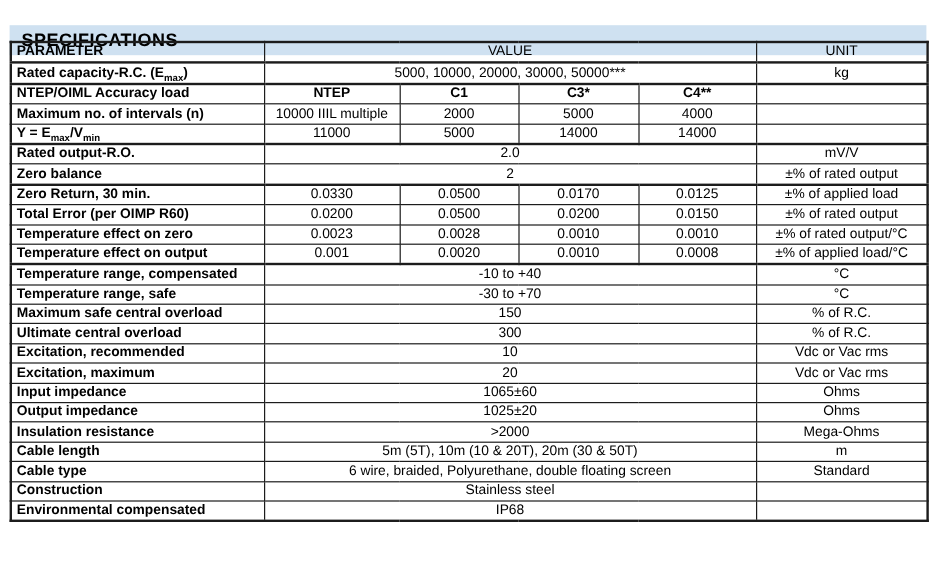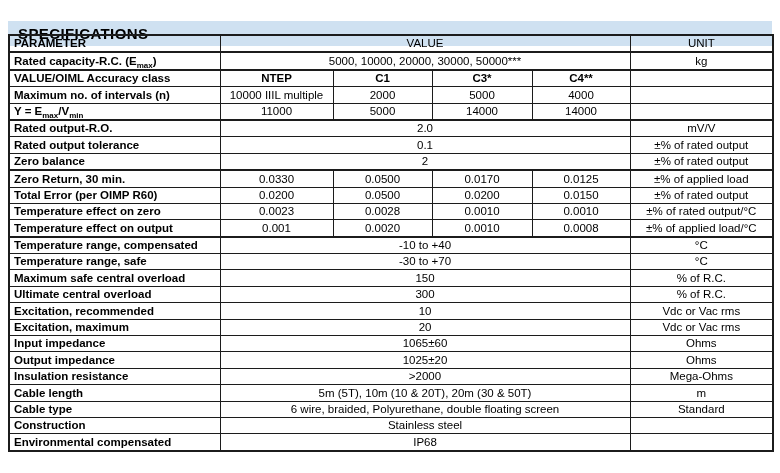--- a/index.html
+++ b/index.html
@@ -100,21 +100,21 @@
         <th class="unit-h">UNIT</th>
       </tr>
     </thead>
     <tbody>
         <tr class="thick">
           <td class="param">Rated capacity-R.C. (E<sub>max</sub>)</td>
           <td class="val" colspan="4">5000, 10000, 20000, 30000, 50000***</td>
           <td class="unit">kg</td>
         </tr>
         <tr class="thick">
-          <td class="param">VALUE/OIML Accuracy class</td>
+          <td class="param">NTEP/OIML Accuracy load</td>
           <td class="val bold">NTEP</td>
           <td class="val bold">C1</td>
           <td class="val bold">C3*</td>
           <td class="val bold">C4**</td>
           <td class="unit"></td>
         </tr>
         <tr>
           <td class="param">Maximum no. of intervals (n)</td>
           <td class="val">10000 IIIL multiple</td>
           <td class="val">2000</td>
@@ -127,25 +127,20 @@
           <td class="val">11000</td>
           <td class="val">5000</td>
           <td class="val">14000</td>
           <td class="val">14000</td>
           <td class="unit"></td>
         </tr>
         <tr class="thick">
           <td class="param">Rated output-R.O.</td>
           <td class="val" colspan="4">2.0</td>
           <td class="unit">mV/V</td>
-        </tr>
-        <tr>
-          <td class="param">Rated output tolerance</td>
-          <td class="val" colspan="4">0.1</td>
-          <td class="unit">±% of rated output</td>
         </tr>
         <tr>
           <td class="param">Zero balance</td>
           <td class="val" colspan="4">2</td>
           <td class="unit">±% of rated output</td>
         </tr>
         <tr class="thick">
           <td class="param">Zero Return, 30 min.</td>
           <td class="val">0.0330</td>
           <td class="val">0.0500</td>

